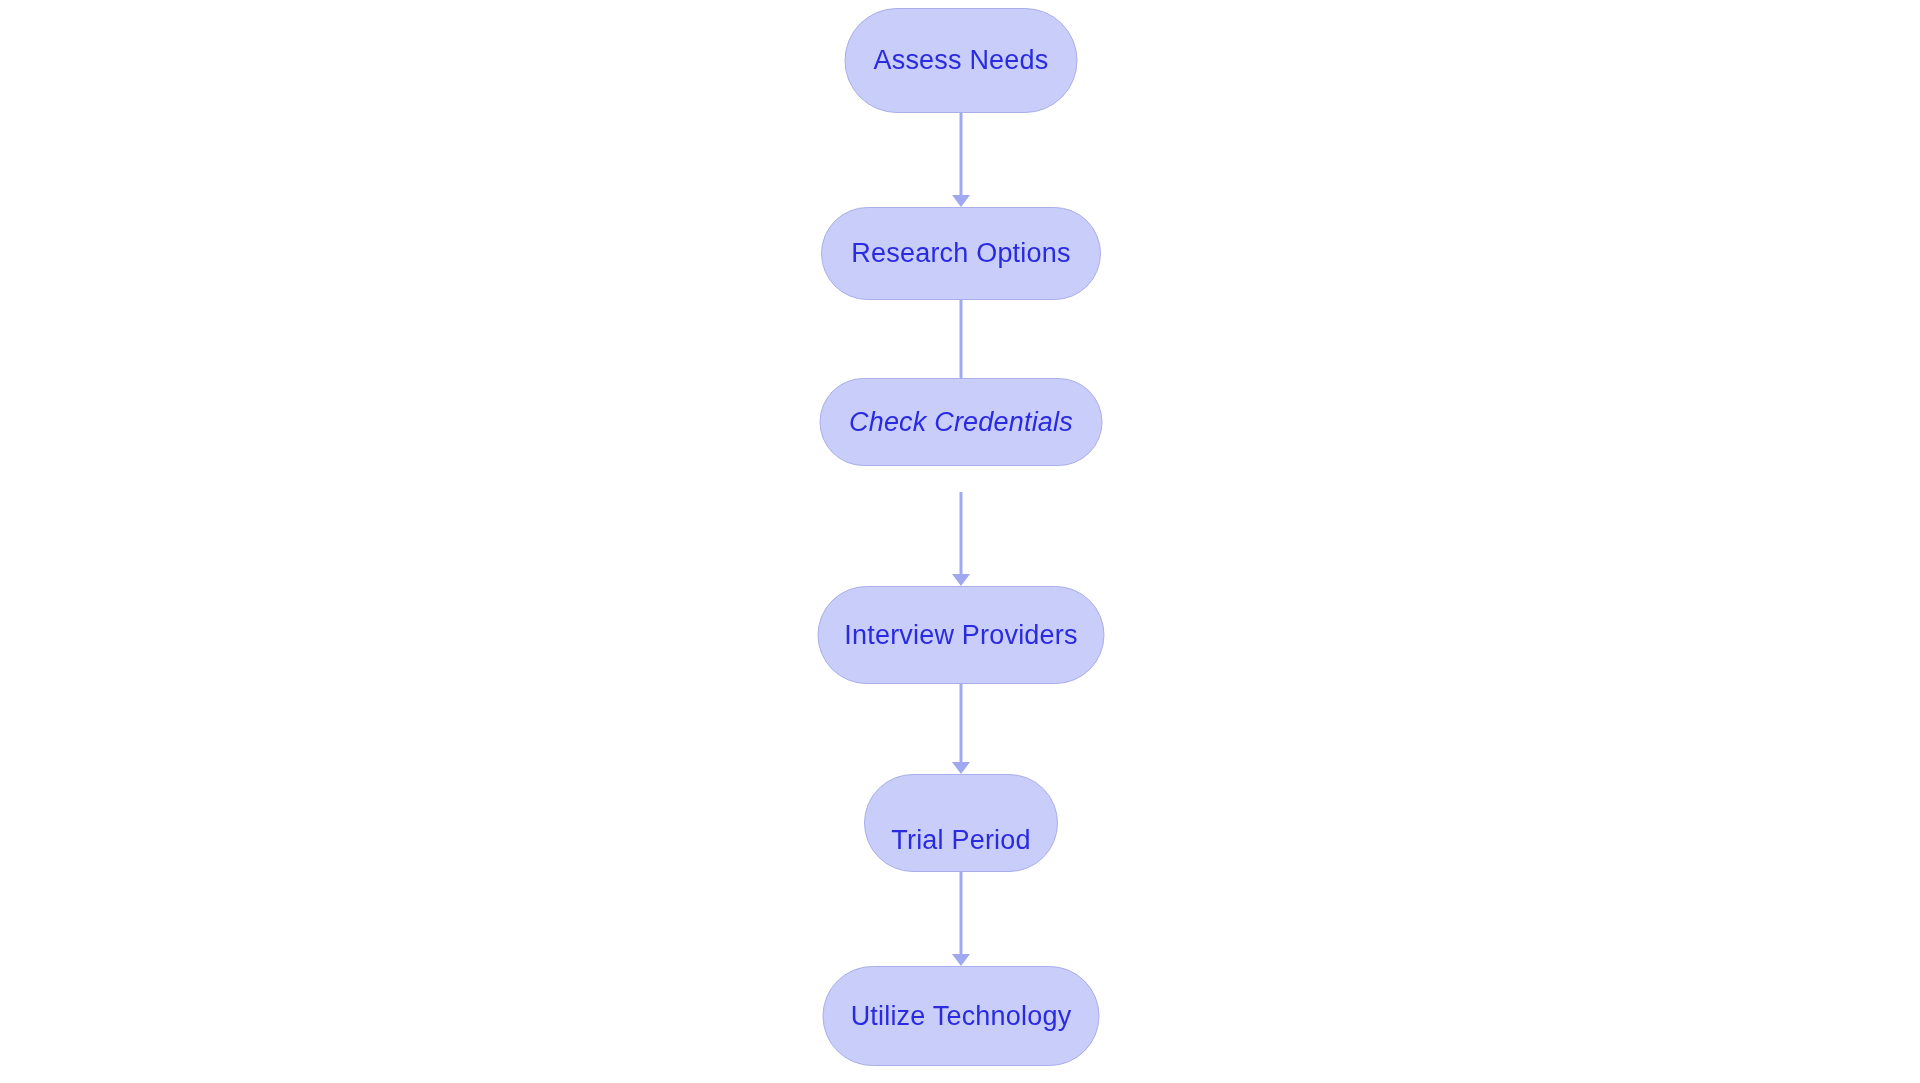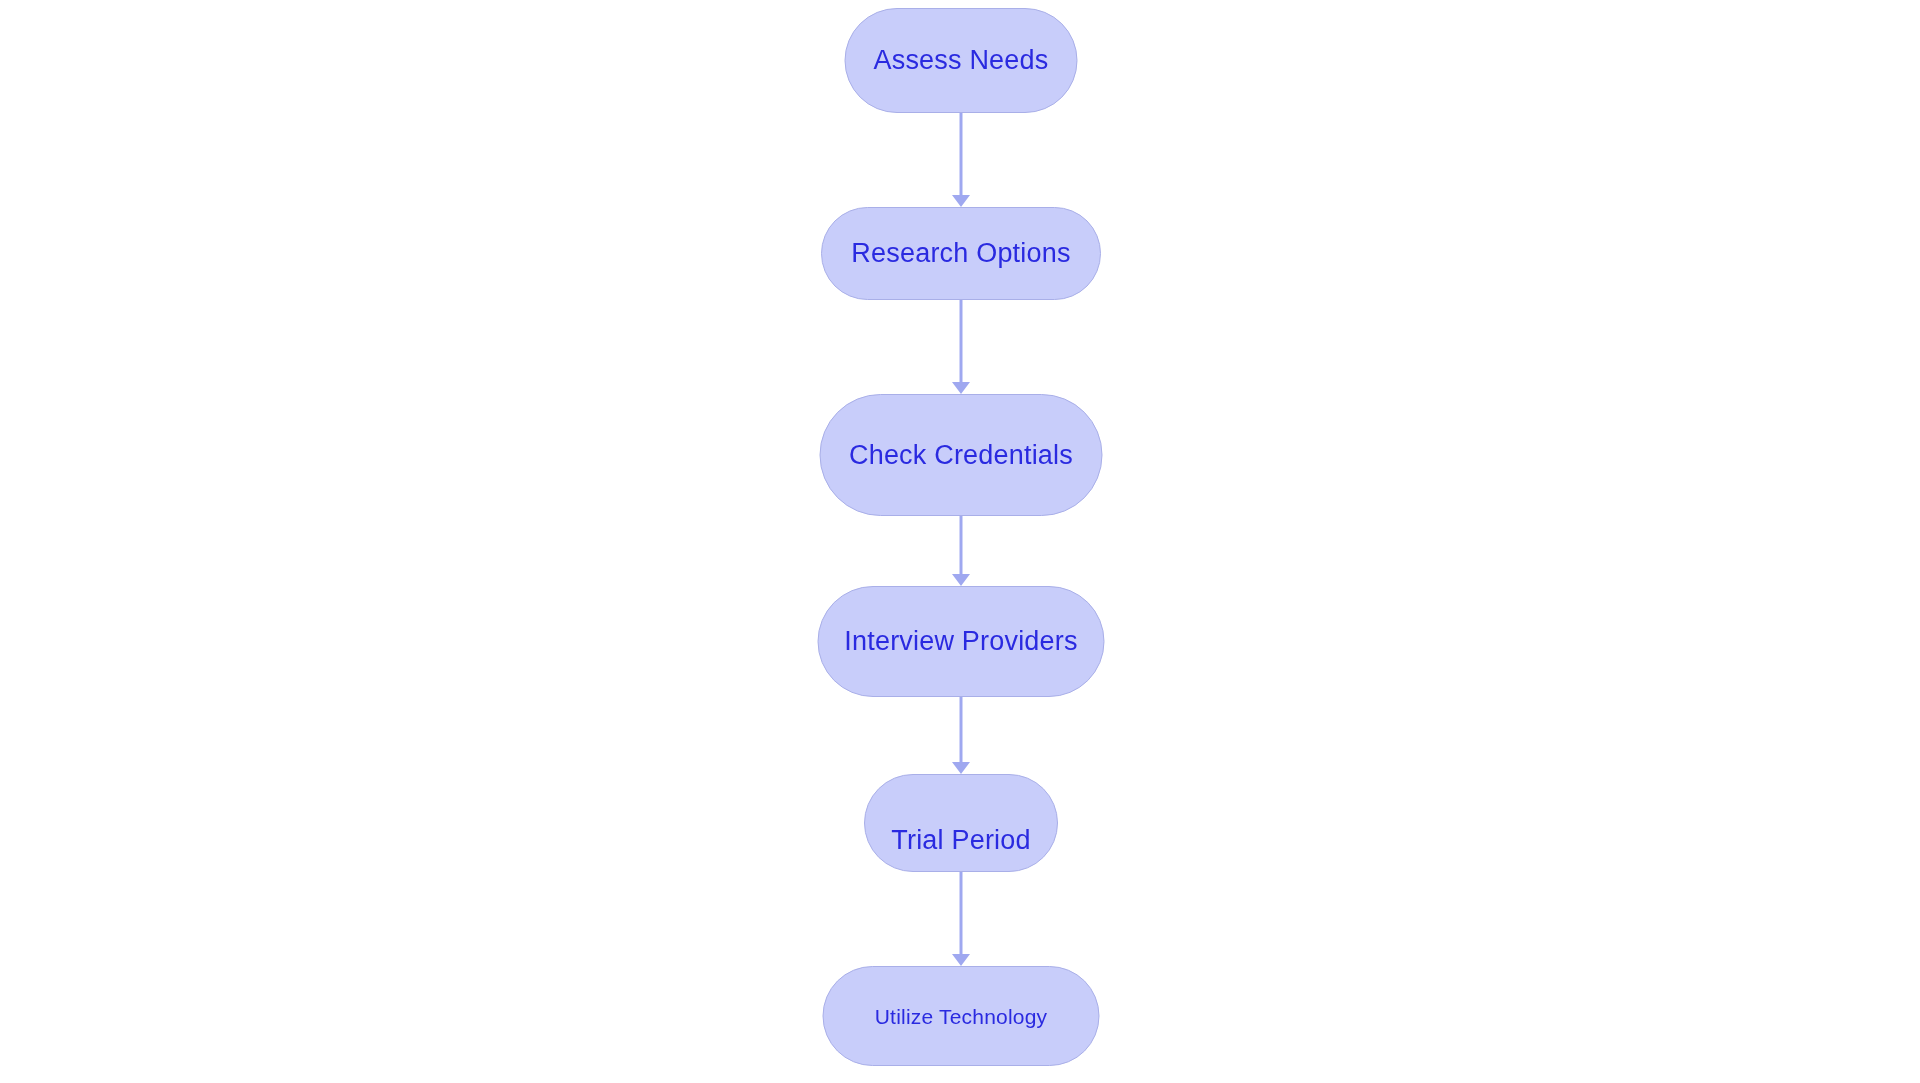--- a/index.html
+++ b/index.html
@@ -86,25 +86,25 @@
         <line x1="9" y1="0" x2="9" y2="83" stroke="#9fa8f0" stroke-width="3"></line>
         <polygon points="0,82 18,82 9,94" fill="#9fa8f0"></polygon>
       </svg>
     </div>
     <div class="node" style="left: 961px; top: 207px; width: 280px; height: 93px; background: rgb(200, 205, 250); border-color: rgb(169, 175, 232);">
       <span class="node-label" style="color: rgb(42, 42, 224); font-size: 27px;">Research Options</span>
     </div>
     <div class="node" style="left: 961px; top: 8px; width: 233px; height: 105px; background: rgb(200, 205, 250); border-color: rgb(169, 175, 232);">
       <span class="node-label" style="color: rgb(42, 42, 224); font-size: 27px;">Assess Needs</span>
     </div>
-    <div class="node" style="left: 961px; top: 394px; width: 283px; height: 122px; background: rgb(200, 205, 250); border-color: rgb(169, 175, 232);">
+    <div class="node" style="left: 961px; top: 378px; width: 283px; height: 88px; background: rgb(200, 205, 250); border-color: rgb(169, 175, 232); font-style: italic;">
       <span class="node-label" style="color: rgb(42, 42, 224); font-size: 27px;">Check Credentials</span>
     </div>
-    <div class="node" style="left: 961px; top: 586px; width: 287px; height: 111px; background: rgb(200, 205, 250); border-color: rgb(169, 175, 232);">
+    <div class="node" style="left: 961px; top: 586px; width: 287px; height: 98px; background: rgb(200, 205, 250); border-color: rgb(169, 175, 232);">
       <span class="node-label" style="color: rgb(42, 42, 224); font-size: 27px;">Interview Providers</span>
     </div>
     <div class="node" style="left: 961px; top: 774px; width: 194px; height: 98px; background: rgb(200, 205, 250); border-color: rgb(169, 175, 232);">
       <span class="node-label" style="color: rgb(42, 42, 224); font-size: 27px; margin-top: 34px;">Trial Period</span>
     </div>
     <div class="node" style="left: 961px; top: 966px; width: 277px; height: 100px; background: rgb(200, 205, 250); border-color: rgb(169, 175, 232);">
-      <span class="node-label" style="color: rgb(42, 42, 224); font-size: 21px;">Utilize Technology</span>
+      <span class="node-label" style="color: rgb(42, 42, 224); font-size: 27px;">Utilize Technology</span>
     </div>
   </div>
 
 </body></html>

